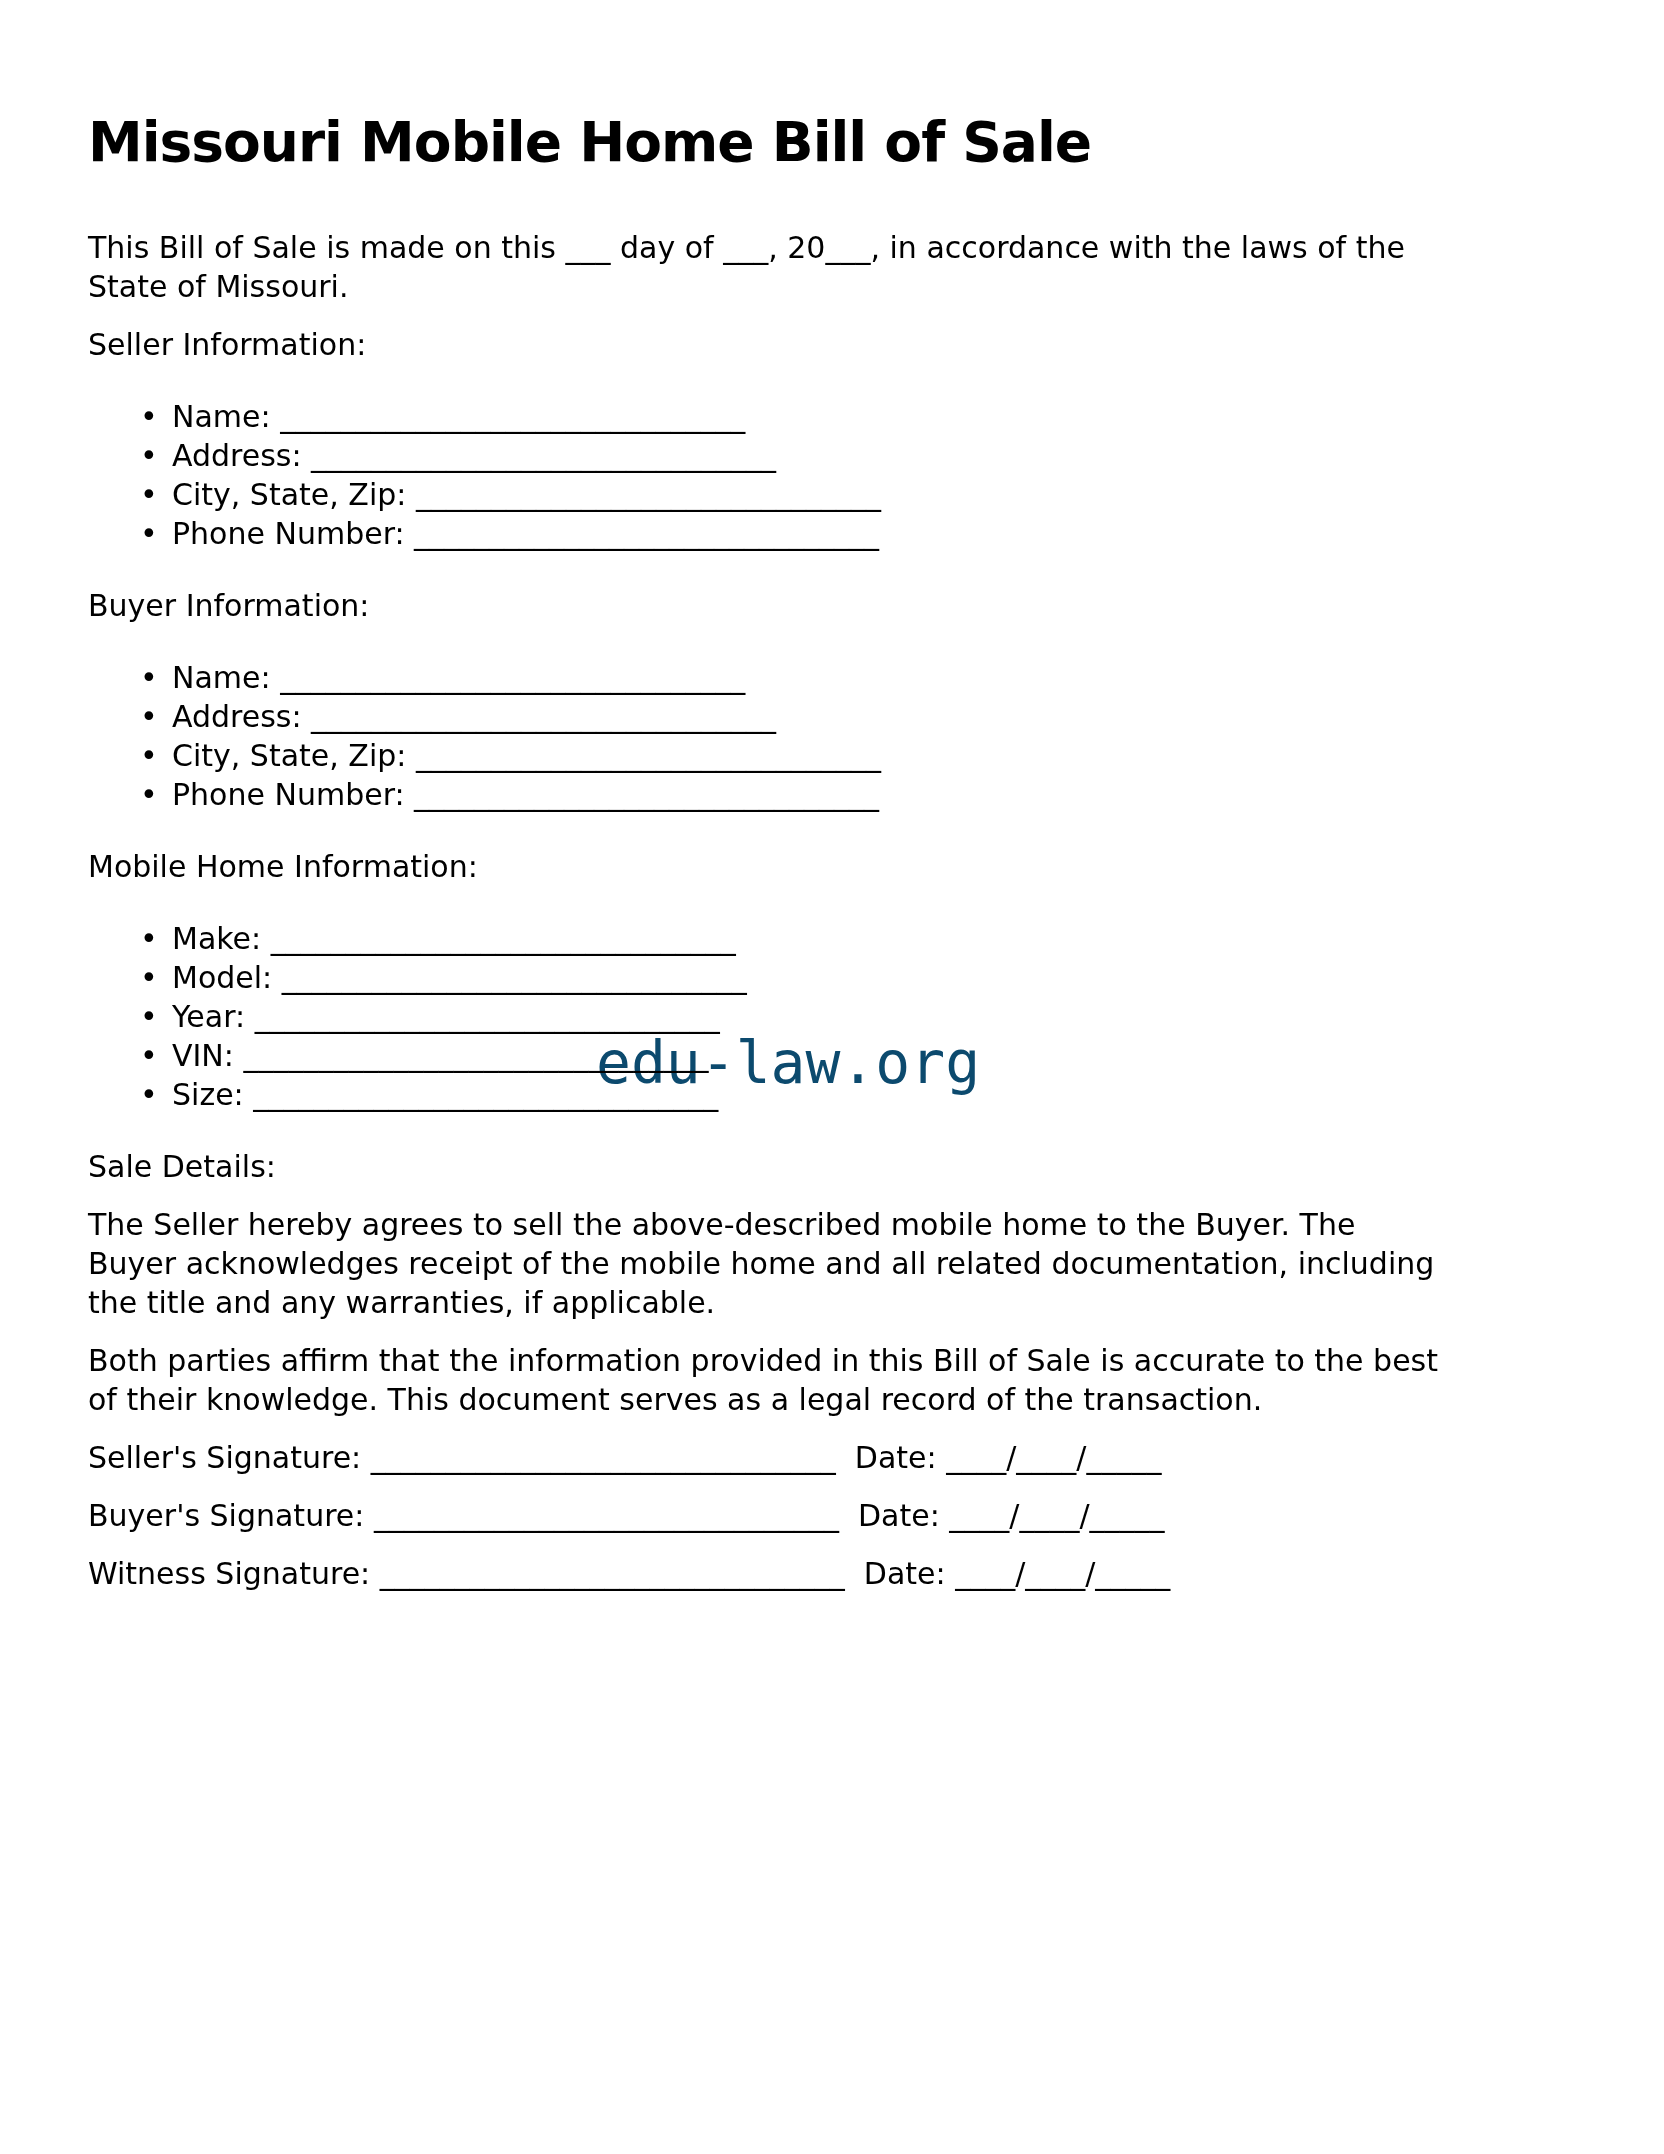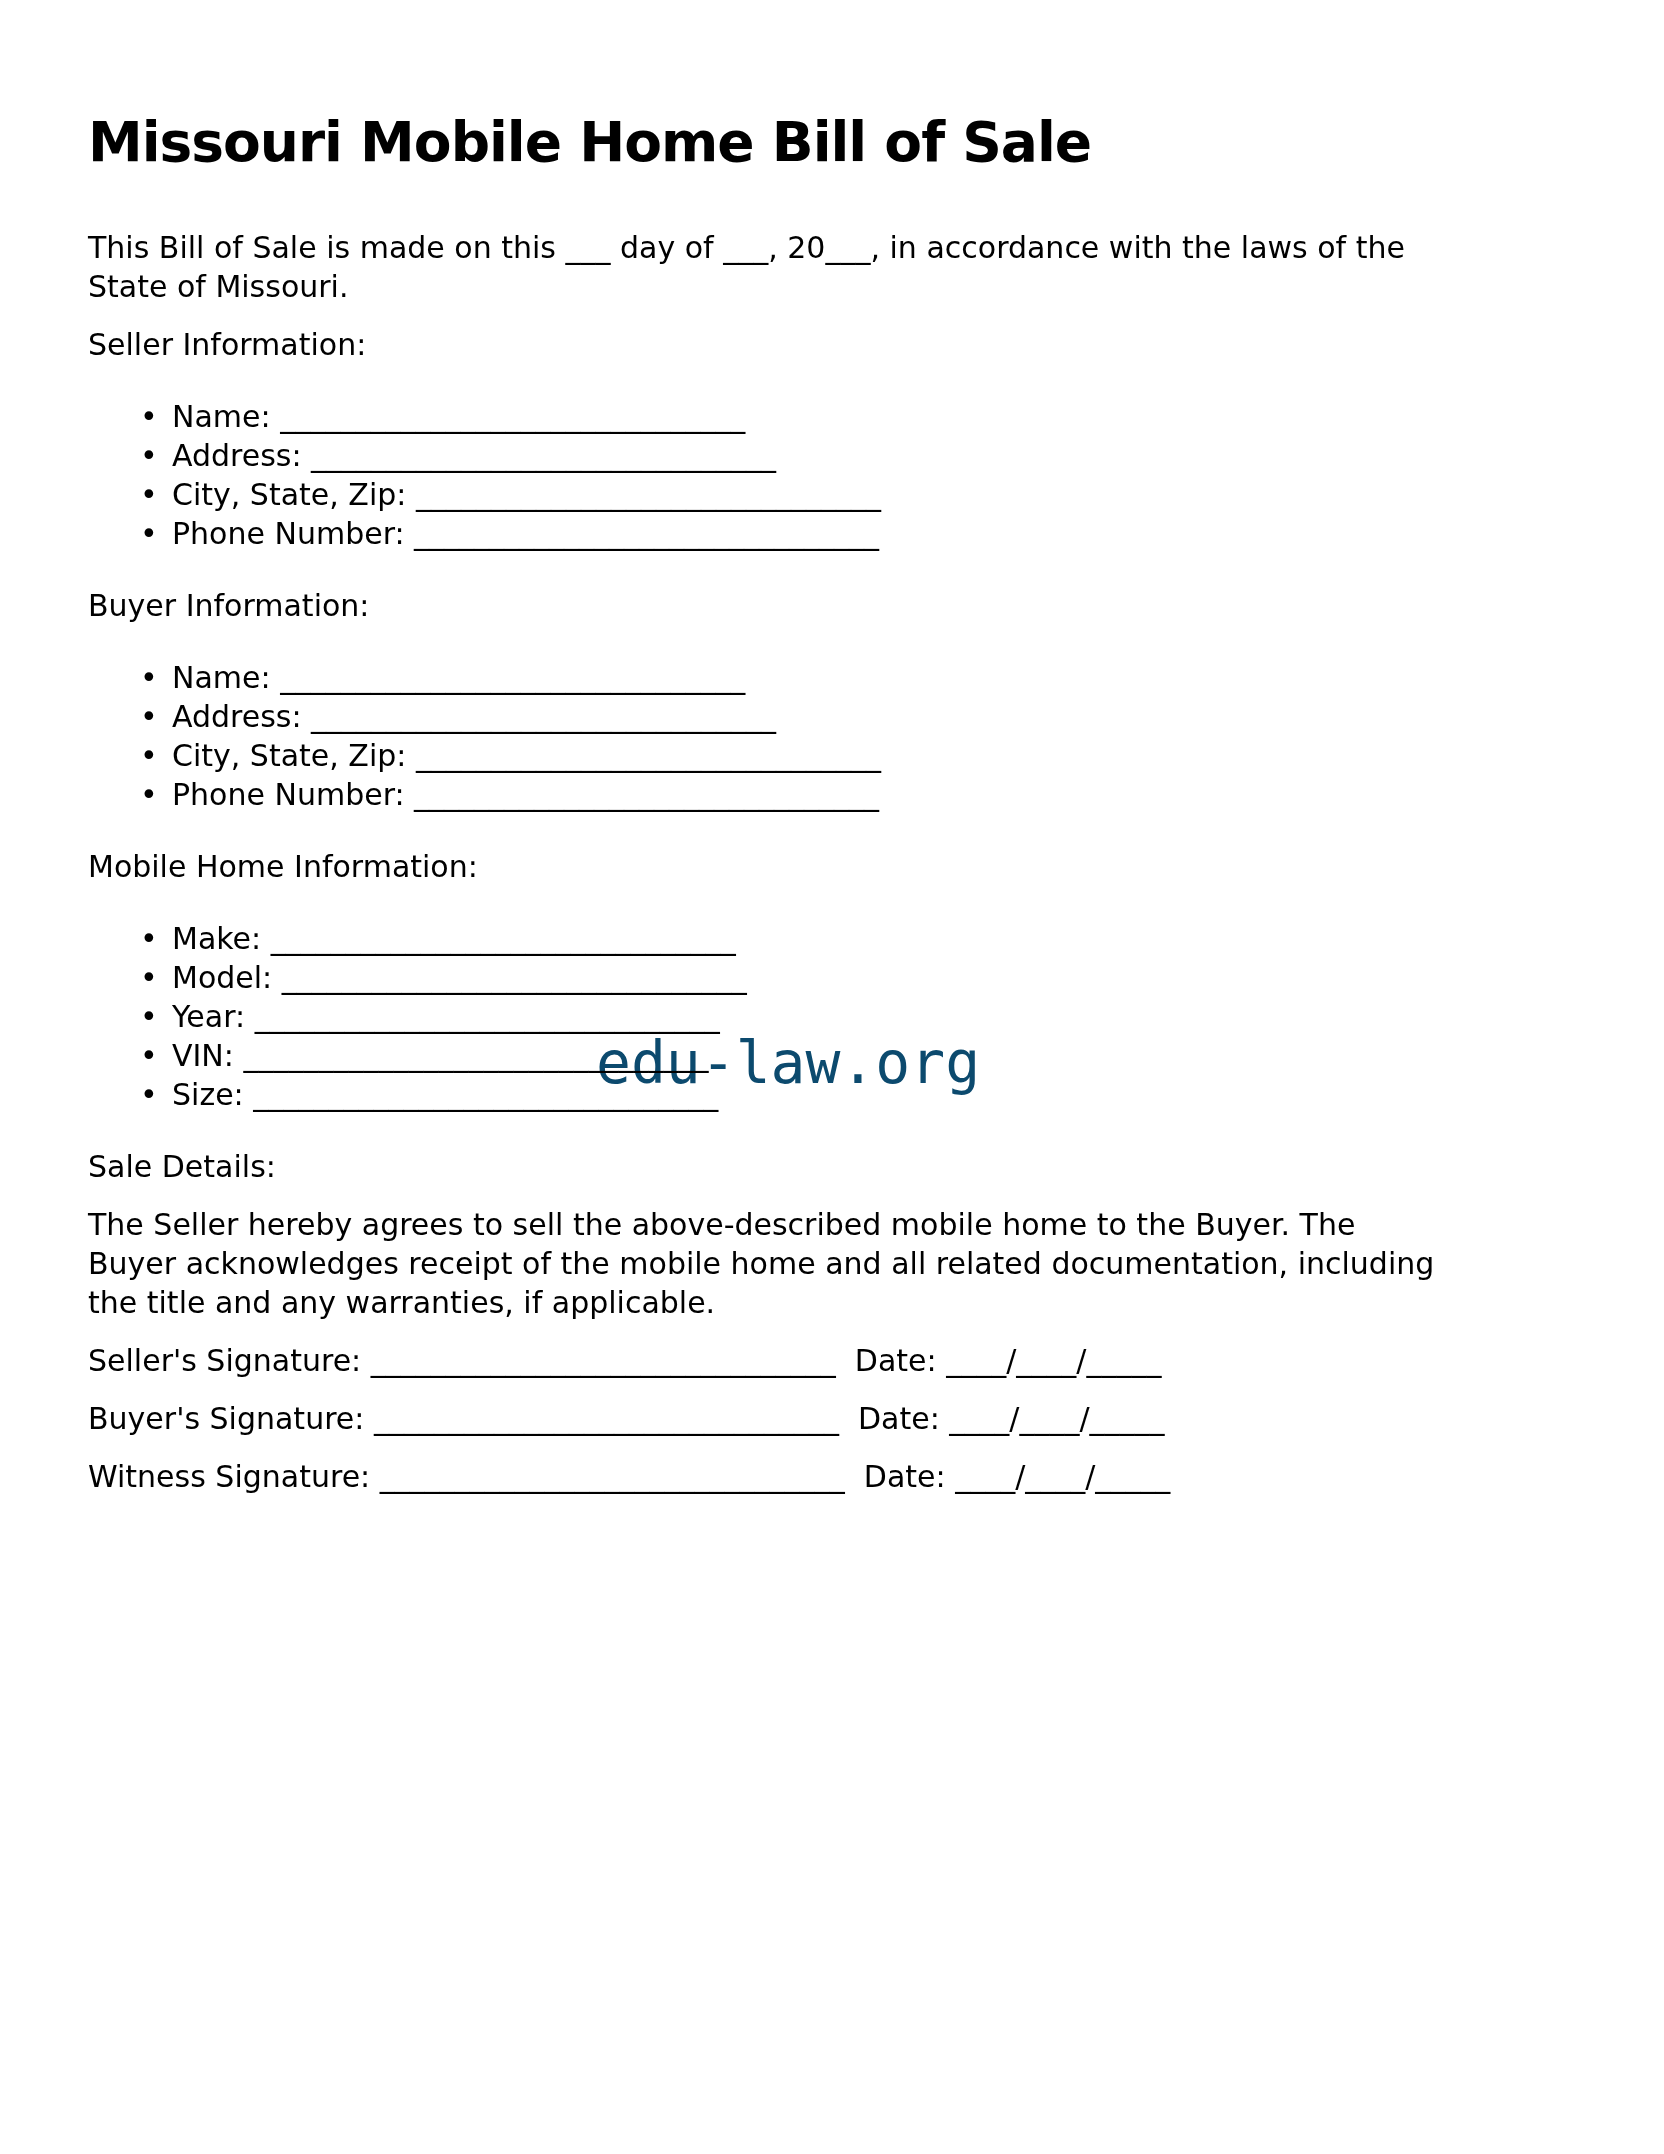--- a/index.html
+++ b/index.html
@@ -112,20 +112,22 @@
       <li>Size: _______________________________</li>
     </ul>
 
     <p class="body-text">Sale Details:</p>
 
 
     <p class="body-text">The Seller hereby agrees to sell the above-described mobile home to the Buyer. The
 Buyer acknowledges receipt of the mobile home and all related documentation, including
 the title and any warranties, if applicable.</p>
 
+    <p class="body-text">Both parties affirm that the information provided in this Bill of Sale is accurate to the best
+of their knowledge. This document serves as a legal record of the transaction.</p>
 
     <p class="body-text">Seller's Signature: _______________________________  Date: ____/____/_____</p>
 
     <p class="body-text">Buyer's Signature: _______________________________  Date: ____/____/_____</p>
 
     <p class="body-text">Witness Signature: _______________________________  Date: ____/____/_____</p>
 
   </main>
 </div>
 

